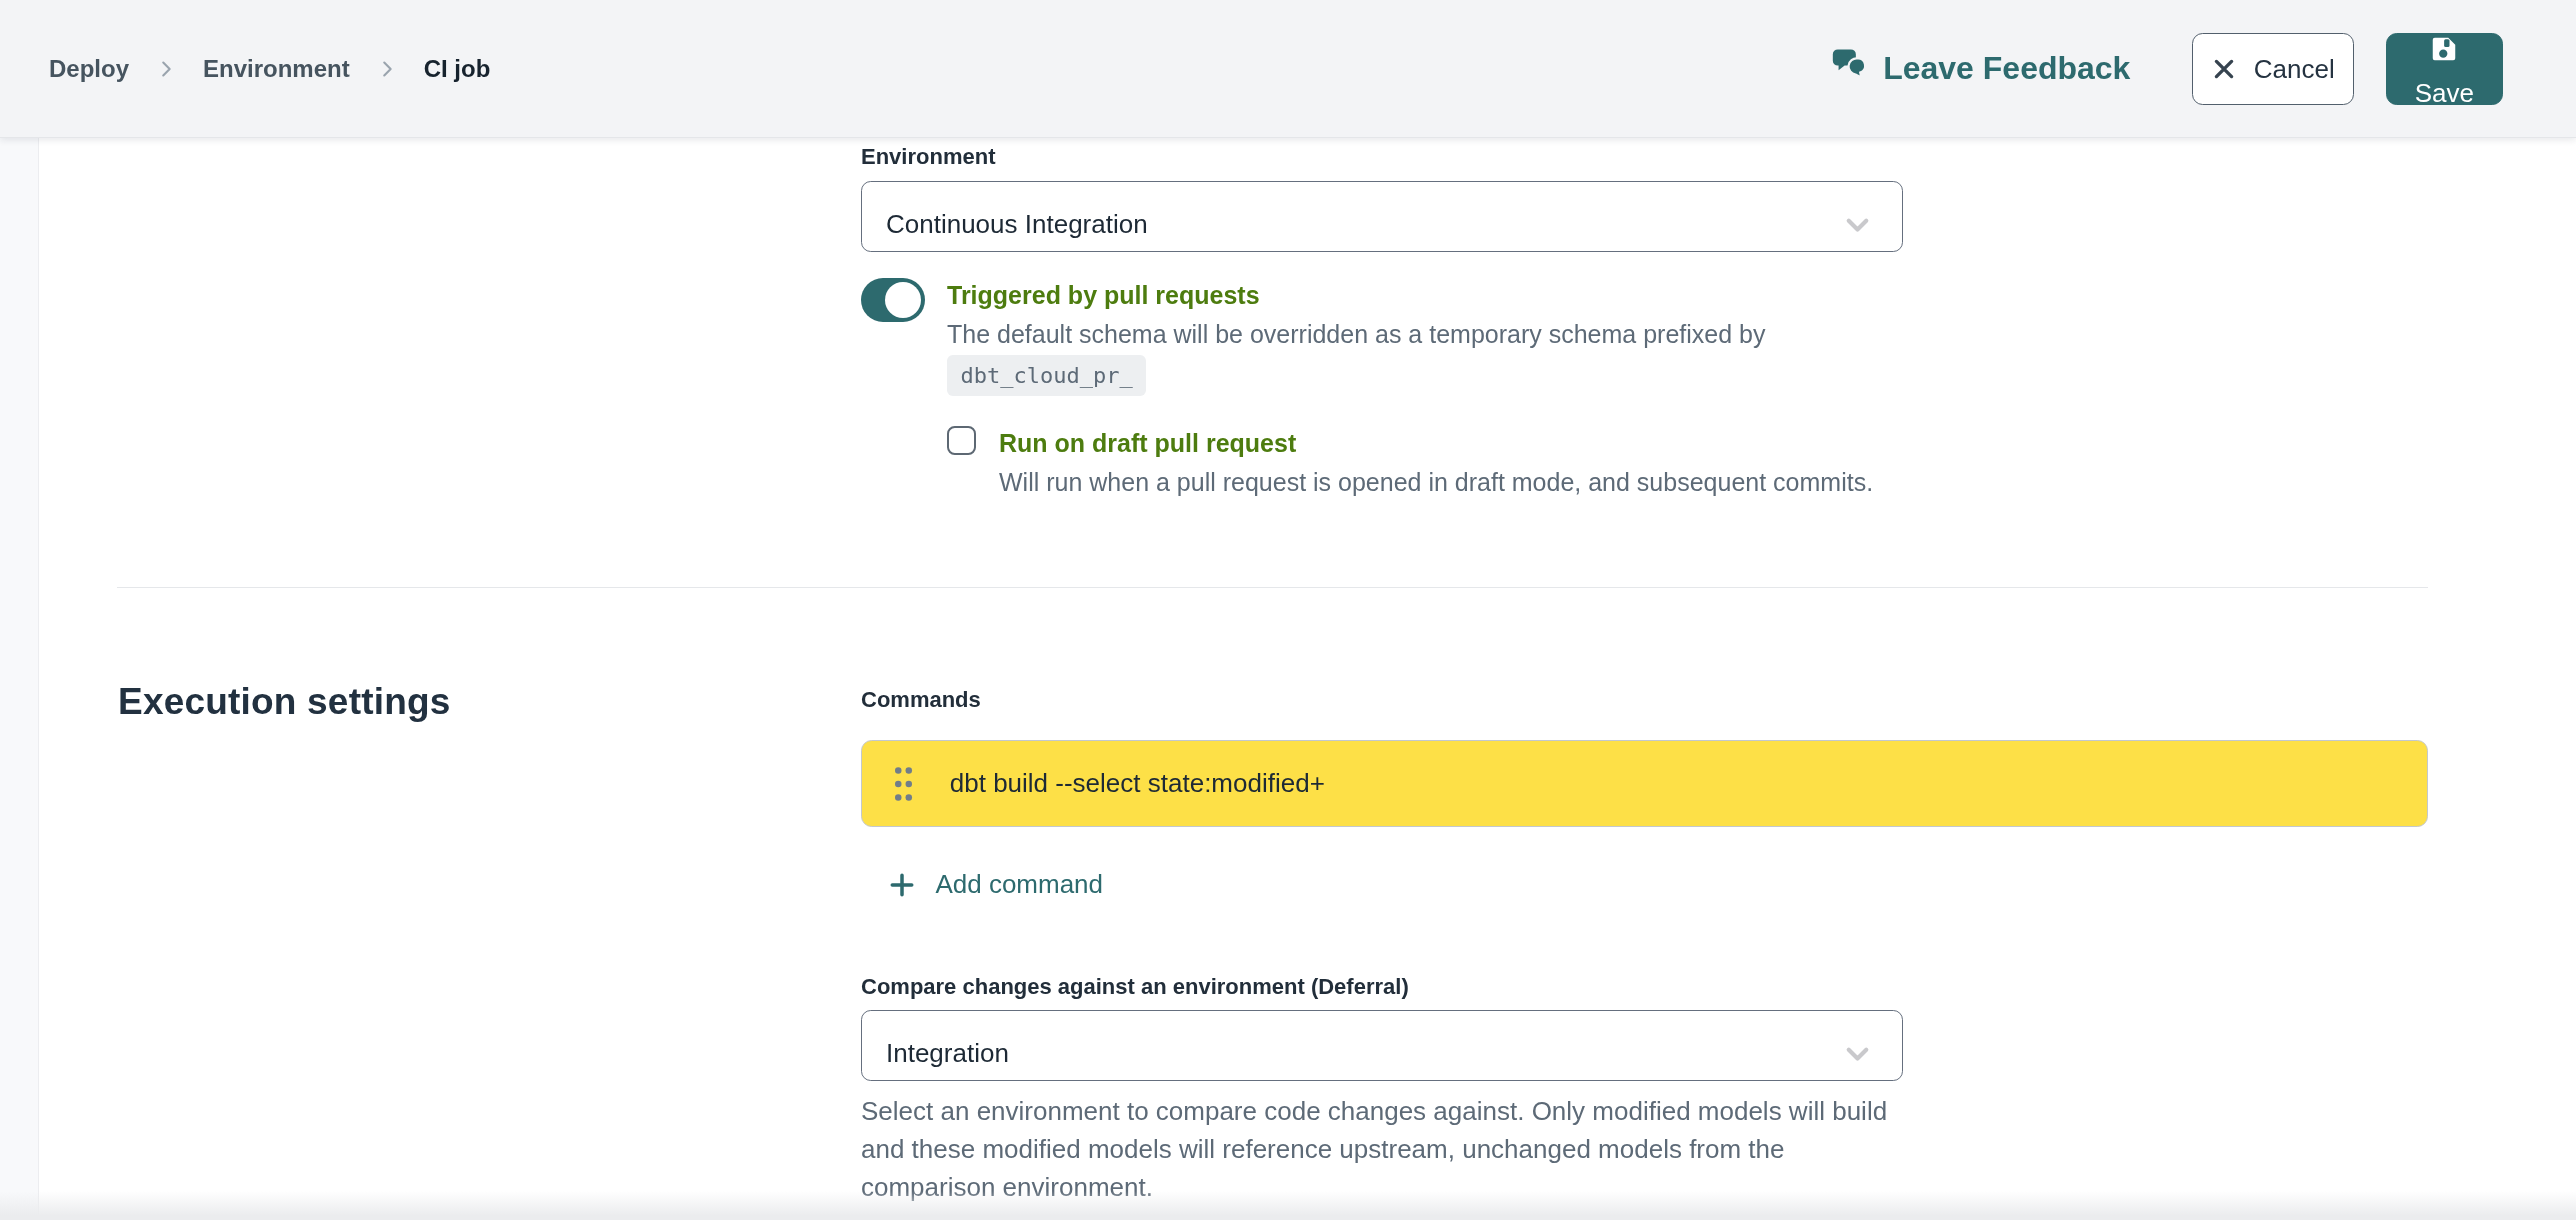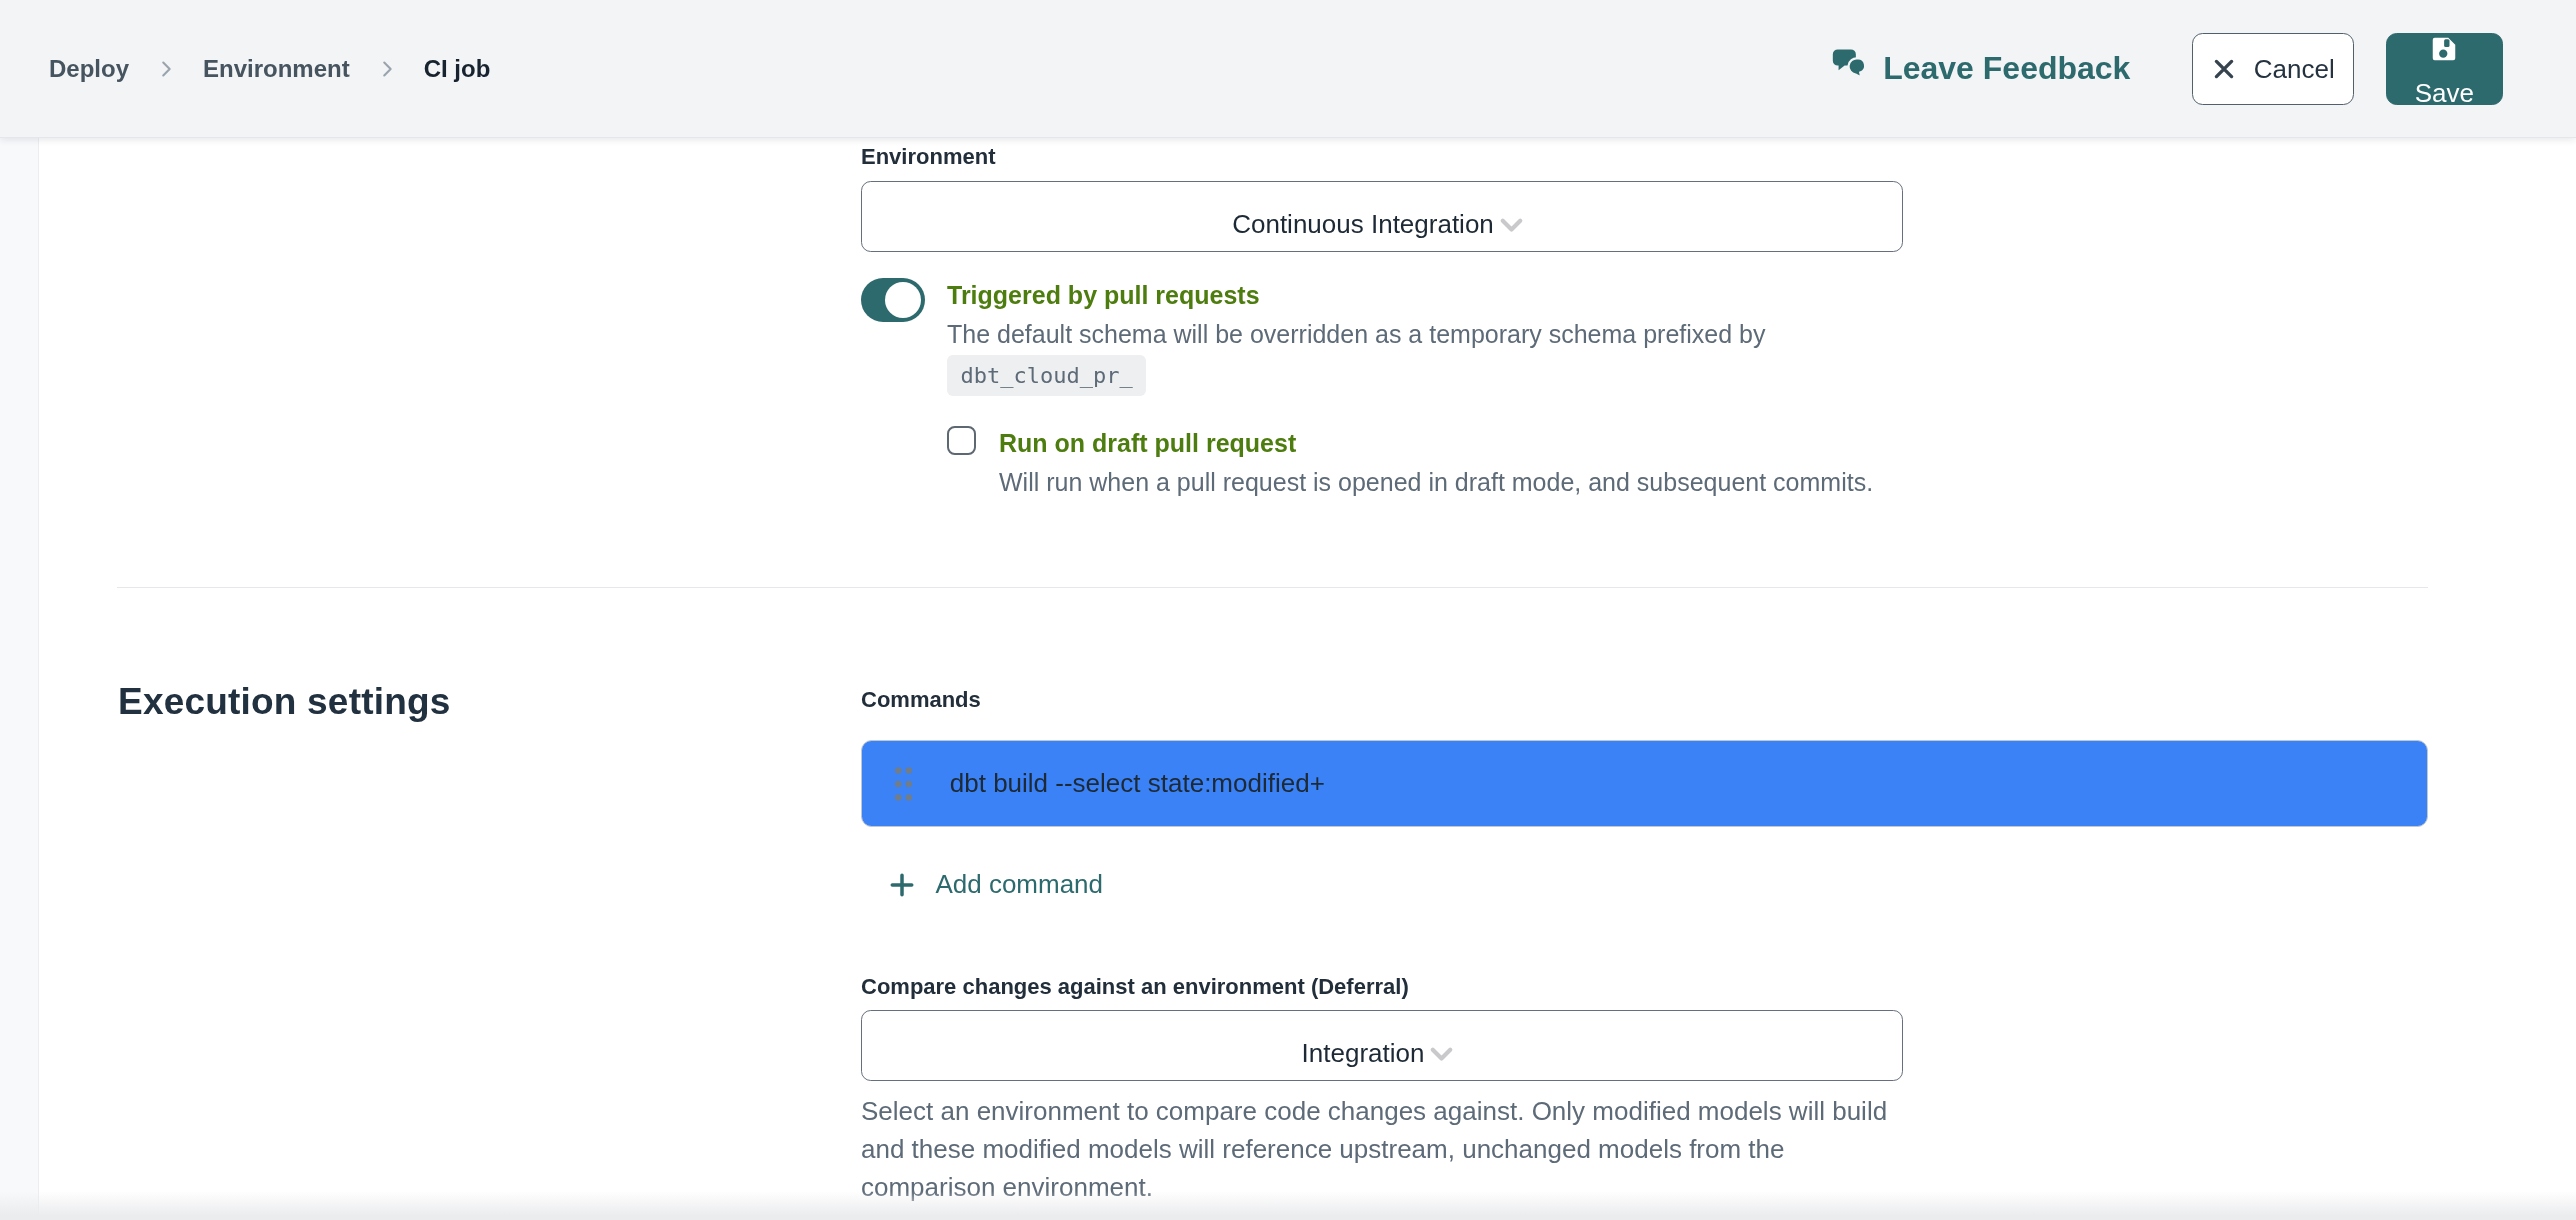--- a/index.html
+++ b/index.html
@@ -67,21 +67,21 @@
   }
 
   
   .field-label {
     position: absolute; left: 861px;
     font-size: 22px; font-weight: 700; color: #222e3a;
   }
   .select {
     position: absolute; left: 861px; width: 1042px; height: 71px;
     background: #ffffff; border: 1.9px solid #656f7e; border-radius: 9.7px;
-    display: flex; align-items: center; justify-content: center;
+    display: flex; align-items: center; justify-content: space-between;
     padding: 16px 27px 0 24px; font-size: 26px; color: #1d2935; cursor: pointer;
   }
   .chevron-down { display: flex; align-items: center; }
 
   .toggle {
     position: absolute; left: 861px; top: 278px;
     width: 64px; height: 44px; border-radius: 22px;
     background: #2d6a6e; cursor: pointer;
   }
   .toggle .knob {
@@ -99,21 +99,21 @@
   }
 
   .checkbox {
     position: absolute; left: 947px; top: 426px;
     width: 29px; height: 29px; background: #ffffff;
     border: 2.9px solid #5d6873; border-radius: 7.7px; cursor: pointer;
   }
 
   .command-row {
     position: absolute; left: 861px; top: 740px; width: 1567px; height: 87px;
-    background: #3b82f6; border: 1.9px solid #c3c8ce; border-radius: 10.6px;
+    background: #fde047; border: 1.9px solid #c3c8ce; border-radius: 10.6px;
     display: flex; align-items: center; padding: 0 27px; cursor: text;
   }
   .drag-handle { display: flex; align-items: center; cursor: grab; padding: 5.8px 3.9px; }
   .command-text { font-size: 26px; color: #1d2935; margin-left: 31px; }
 
   .add-command {
     position: absolute; left: 887px; top: 863px; height: 43px;
     display: flex; align-items: center; gap: 18.4px;
     color: #2d6a6e; font-size: 26px; font-weight: 500; cursor: pointer;
   }

